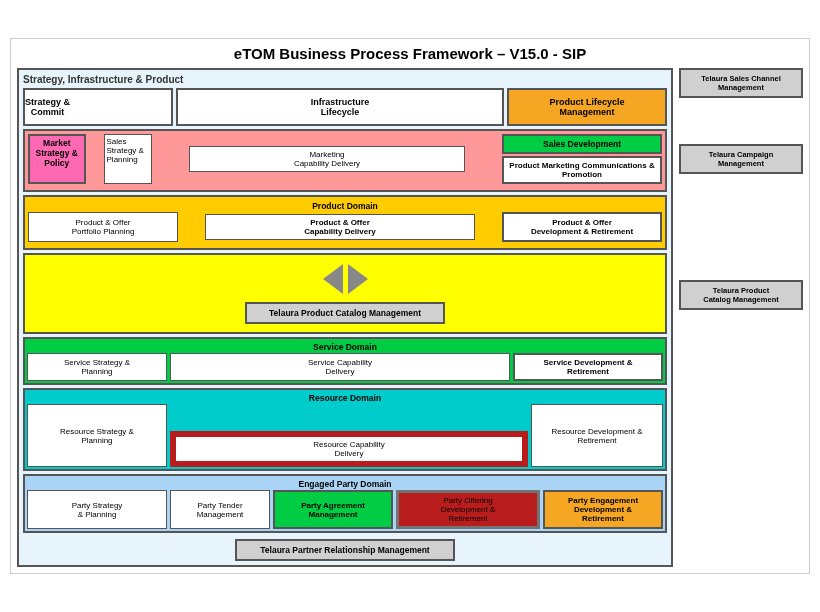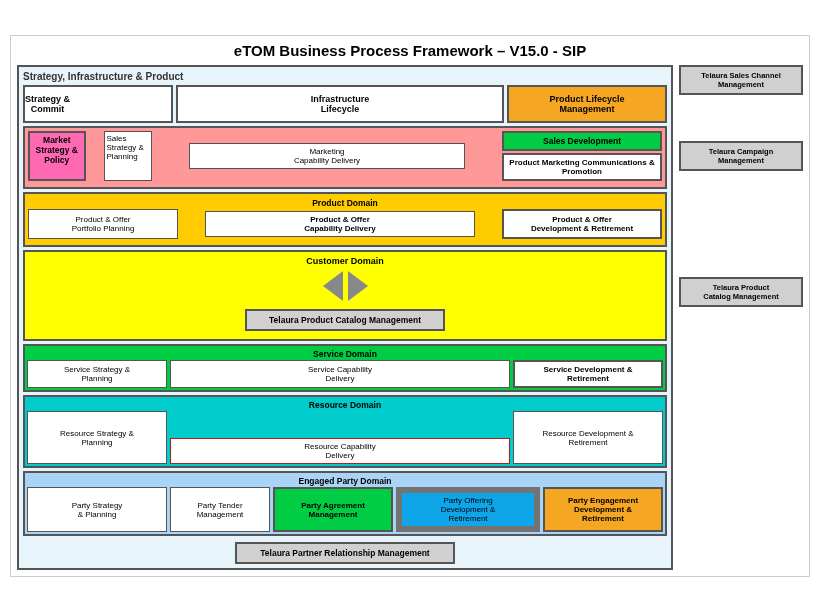--- a/index.html
+++ b/index.html
@@ -279,34 +279,34 @@
       flex-shrink: 0;
       padding: 3px;
       font-size: 8px;
       text-align: center;
       display: flex;
       align-items: center;
       justify-content: center;
     }
     .resource-cap-box {
       background: #fff;
-      border: 1px solid #b91c1c;
+      border: 6px solid #b91c1c;
       flex: 1;
       padding: 3px;
       font-size: 8px;
       text-align: center;
       display: flex;
       align-items: center;
       justify-content: center;
       margin-top: 27px;
     }
     .resource-dev-box {
       background: #fff;
       border: 1px solid #555;
-      width: 150px;
+      width: 132px;
       flex-shrink: 0;
       padding: 3px;
       font-size: 8px;
       text-align: center;
       display: flex;
       align-items: center;
       justify-content: center;
     }
     
     .party-row {
@@ -350,22 +350,22 @@
       flex-shrink: 0;
       padding: 3px;
       font-size: 8px;
       font-weight: bold;
       text-align: center;
       display: flex;
       align-items: center;
       justify-content: center;
     }
     .party-offering-box {
-      background: #0ea5e9;
-      border: 6px solid #737373;
+      background: #b91c1c;
+      border: 3px solid #737373;
       flex: 1;
       padding: 3px;
       font-size: 8px;
       text-align: center;
       display: flex;
       align-items: center;
       justify-content: center;
     }
     .party-engagement-box {
       background: #f5a623;
@@ -486,21 +486,20 @@
               </div>
             </div>
             <div class="product-offer-retire-box">
               <span style="white-space:pre-line; text-align:center;">Product &amp; Offer
 Development &amp; Retirement</span>
             </div>
           </div>
         </div>
 
         <div class="customer-row">
-          <div class="customer-domain-label">Customer Domain</div>
 
           <div style="display:flex; justify-content:center; align-items:center; gap:5px; margin:5px 0;">
             <div class="tri-left"></div>
             <div class="tri-right"></div>
           </div>
           <div class="telaura-product-catalog-inner">Telaura Product Catalog Management</div>
         </div>
 
         <div class="service-row">
           <div class="band-label">Service Domain</div>

